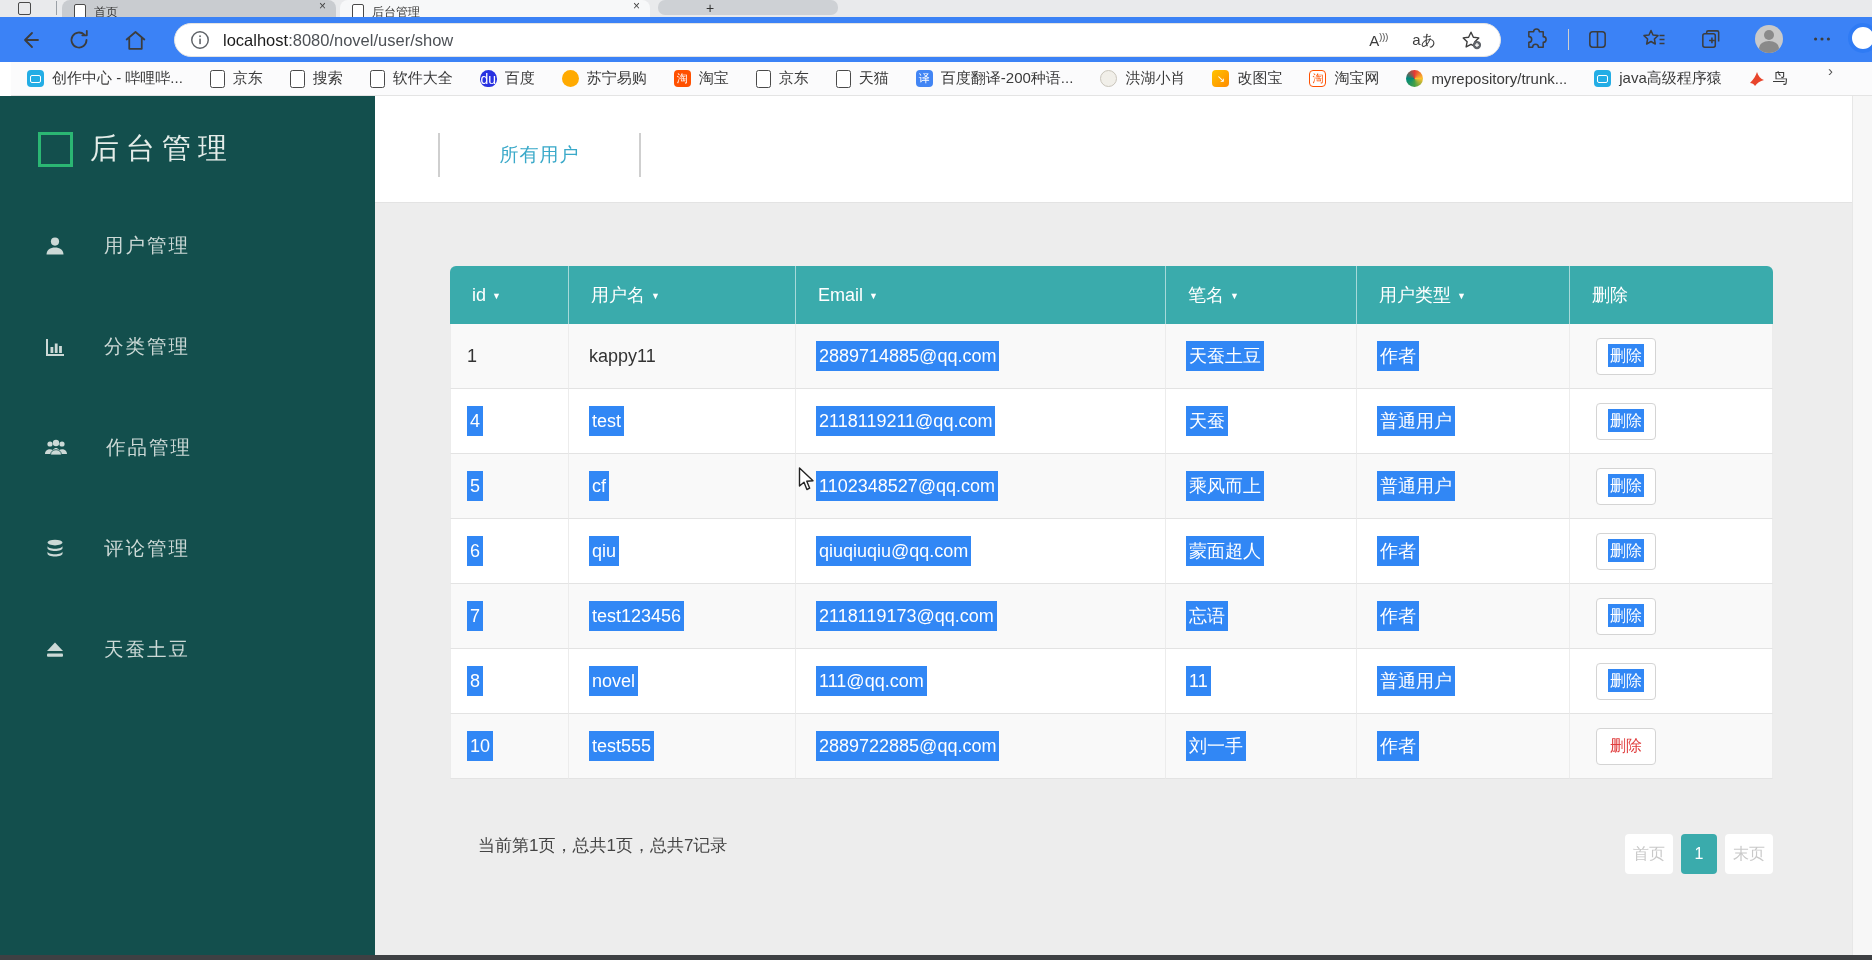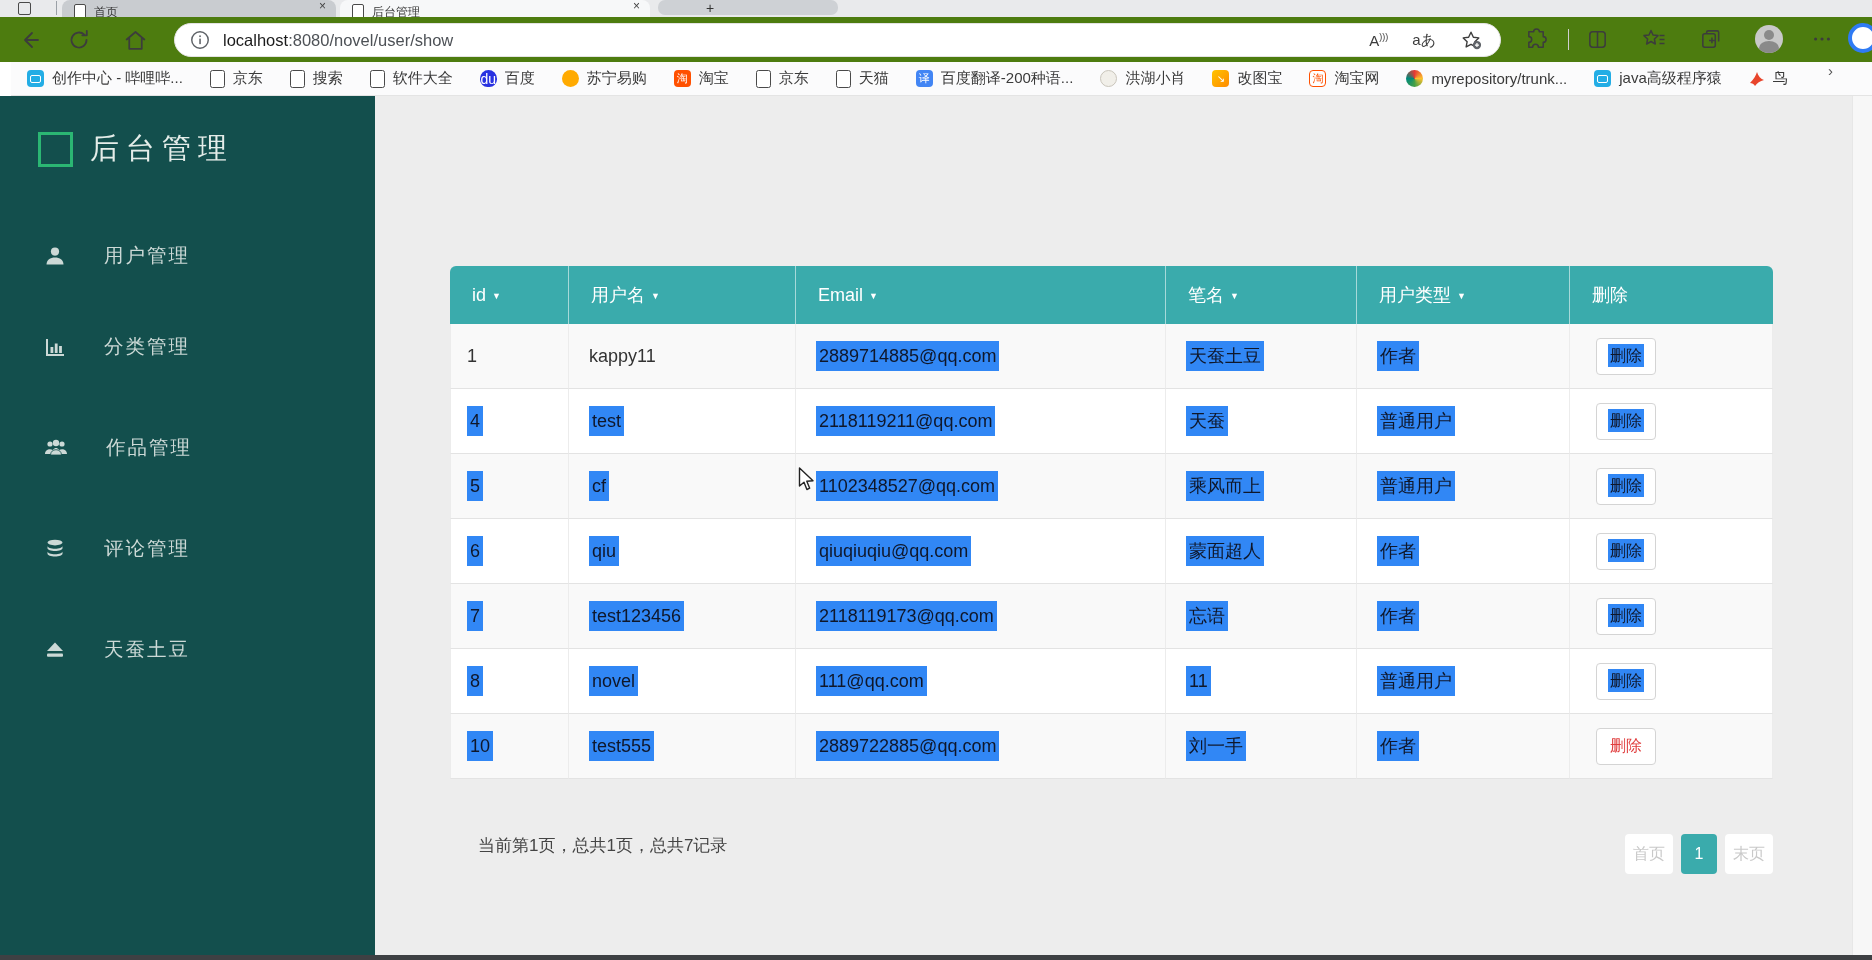--- a/index.html
+++ b/index.html
@@ -13,21 +13,21 @@
   .tab{position:absolute;top:0;height:17px;display:flex;align-items:center;overflow:hidden;}
   .tab .ttl{font-size:12px;color:#3a3a3a;margin-top:7px;white-space:nowrap;}
   .tab .closex{position:absolute;right:10px;top:-1px;font-size:12px;color:#444;}
   .tab1{left:62px;width:274px;background:#c9ccd0;border-radius:8px 8px 0 0;}
   .tab2{left:340px;width:310px;background:#f7f8f9;border-radius:8px 8px 0 0;}
   .favpage{width:10px;height:13px;border:1.5px solid #4a4a4a;border-radius:2px;background:#fff;margin:6px 8px 0 12px;flex:0 0 auto;}
   .newtabpill{position:absolute;left:658px;top:0;width:180px;height:15px;background:#ced1d5;border-radius:7px;}
   .newtabpill span{position:absolute;left:48px;top:0px;font-size:14px;color:#333;}
 
   
-  .toolbar{position:absolute;left:0;top:17px;width:100%;height:45px;background:#4d7c0f;}
+  .toolbar{position:absolute;left:0;top:17px;width:100%;height:45px;background:#3b82f6;}
   .navbtn{position:absolute;top:8px;width:30px;height:30px;display:flex;align-items:center;justify-content:center;}
   .addrpill{position:absolute;left:174px;top:6px;width:1327px;height:34px;background:#fff;border:1px solid #e3e3e3;
             border-radius:17px;display:flex;align-items:center;box-sizing:border-box;}
   .addrpill .url{font-size:16.5px;margin-left:12px;white-space:nowrap;}
   .url .host{color:#1b1b1b;}
   .url .rest{color:#4d5156;}
   .pillicons{margin-left:auto;display:flex;align-items:center;gap:24px;padding-right:18px;}
   .ra{font-size:15px;color:#3c3c3c;}
   .rightico{position:absolute;top:8px;width:28px;height:28px;display:flex;align-items:center;justify-content:center;}
   .vdiv{position:absolute;left:1568px;top:12px;width:1px;height:21px;background:#cfcfcf;}
@@ -60,41 +60,41 @@
   .bottomstrip{position:absolute;left:0;bottom:0;width:100%;height:5px;background:#3e4043;}
 
   
   .sidebar{position:absolute;left:0;top:0;width:375px;height:100%;background:#134f4d;}
   .logo{position:absolute;left:38px;top:33px;display:flex;align-items:center;}
   .logosq{width:29px;height:29px;border:3px solid #2bb673;flex:0 0 auto;}
   .logotext{margin-left:17px;font-size:29px;color:#e4ede9;letter-spacing:7px;}
   .nav-item{position:absolute;left:44px;display:flex;align-items:center;cursor:pointer;}
   .nav-item svg{flex:0 0 auto;}
   .nav-label{margin-left:38px;font-size:19.5px;color:#ccd9d6;letter-spacing:2px;}
-  .ni-0{top:146px;} .ni-1{top:237px;} .ni-2{top:338px;} .ni-3{top:439px;} .ni-4{top:540px;}
+  .ni-0{top:136px;} .ni-1{top:237px;} .ni-2{top:338px;} .ni-3{top:439px;} .ni-4{top:540px;}
 
   
   .main{position:absolute;left:375px;top:0;right:0;height:100%;background:#ededed;}
   .headerband{position:absolute;left:0;top:0;right:0;height:106px;background:#fff;border-bottom:1px solid #e3e3e3;}
   .vtab{position:absolute;left:63px;top:37px;width:199px;height:44px;line-height:44px;text-align:center;
         border-left:2px solid #cfcfcf;border-right:2px solid #cfcfcf;font-size:19px;color:#3aa9c9;letter-spacing:1px;}
   .content{position:absolute;left:0;top:107px;right:19px;bottom:0;}
 
   table.users{border-collapse:separate;border-spacing:0;margin:63px 0 0 75px;width:1323px;table-layout:fixed;}
   table.users th{background:#3aabac;height:58px;color:#fff;font-weight:normal;font-size:18px;text-align:left;
                  padding:0 0 0 22px;border-right:1px solid rgba(255,255,255,.55);}
   table.users th:first-child{border-top-left-radius:6px;}
   table.users th:last-child{border-top-right-radius:6px;border-right:none;}
   .caret{font-size:9px;margin-left:6px;vertical-align:2px;}
   table.users td{height:64px;background:#fff;border-bottom:1px solid #e3e3e3;border-right:1px solid #ececec;
                  padding:0 0 0 20px;font-size:18px;color:#333;}
   table.users td:first-child{border-left:1px solid #ececec;padding-left:16px;}
   table.users td:last-child{border-right:1px solid #ececec;}
   table.users tr.odd td{background:#f9f9f9;}
-  .sel{background:#3187f5;color:#0f172a;padding:5px 3px;}
+  .sel{background:#3187f5;color:#ffffff;padding:5px 3px;}
   .del-btn{min-width:60px;height:37px;background:#fff;border:1px solid #d4d4d4;border-radius:4px;margin-left:6px;
            font-family:"Liberation Sans",sans-serif;font-size:16px;color:#e03e3e;cursor:pointer;}
   .del-btn .sel{padding:3px 2px;}
 
   .pager{width:1323px;margin:55px 0 0 75px;display:flex;justify-content:space-between;align-items:flex-start;}
   .summary{font-size:17px;color:#444;padding-left:28px;}
   .pages{display:flex;gap:8px;}
   .pbtn{min-width:48px;height:40px;border:none;border-radius:4px;background:#fff;color:#c9c9c9;font-size:16px;
         display:flex;align-items:center;justify-content:center;font-family:"Liberation Sans",sans-serif;cursor:pointer;}
   .pbtn.active{background:#3aabac;color:#fff;min-width:36px;}
@@ -320,20 +320,23 @@
       <div class="nav-item ni-4">
         <svg width="22" height="22" viewBox="0 0 22 22">
             <path d="M11 3.5 L19 12 H3 Z" fill="#ccd9d6"></path>
             <rect x="3" y="14.5" width="16" height="3.2" rx="1" fill="#ccd9d6"></rect>
           </svg>
         <span class="nav-label">天蚕土豆</span>
       </div>
     </aside>
 
     <div class="main">
+      <div class="headerband">
+        <div class="vtab">所有用户</div>
+      </div>
 
       <div class="content">
         <table class="users">
           <colgroup>
               <col style="width:119px">
               <col style="width:227px">
               <col style="width:370px">
               <col style="width:191px">
               <col style="width:213px">
               <col style="width:203px">

